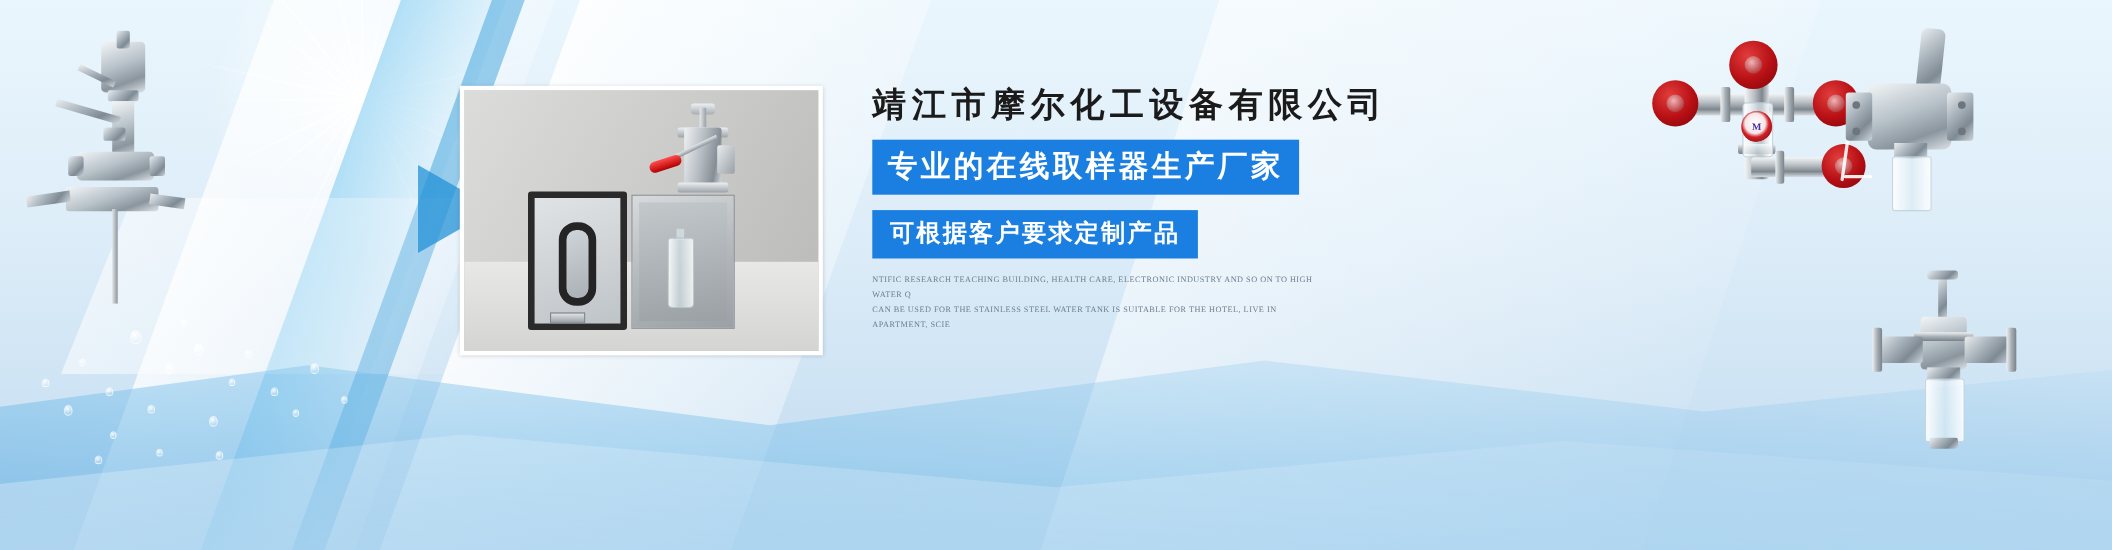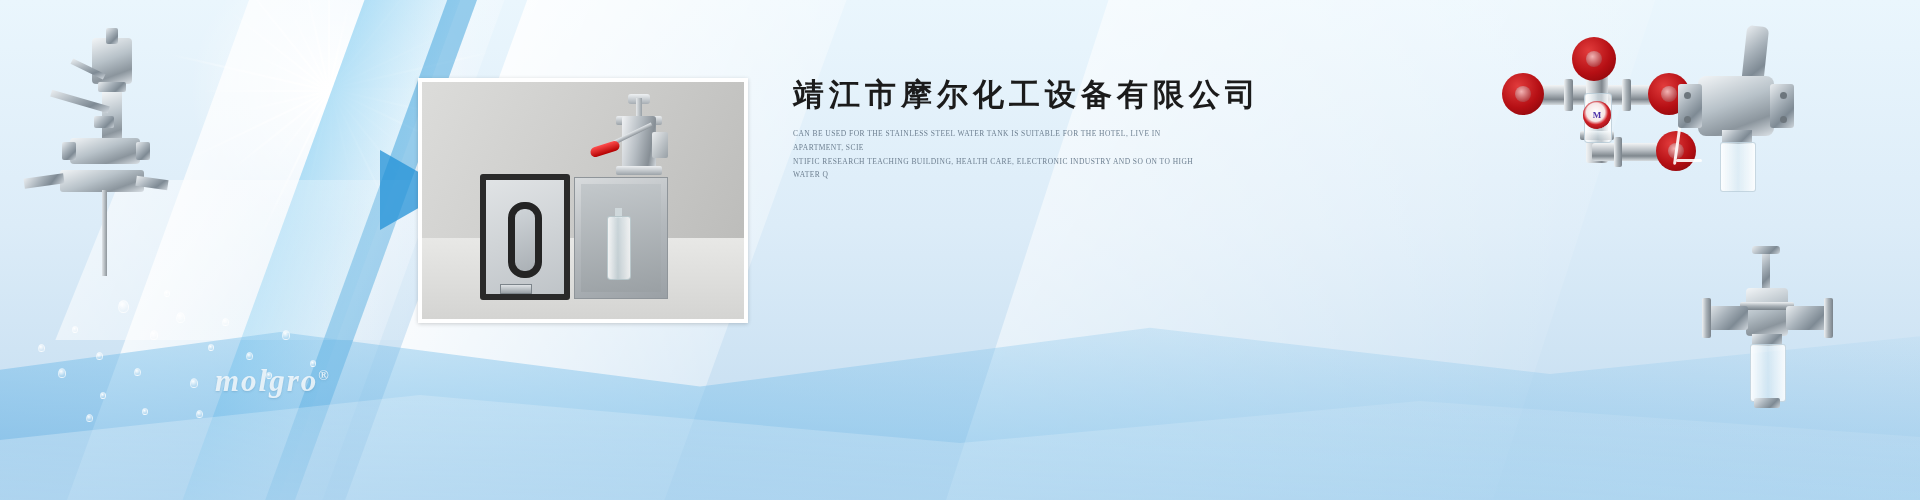--- a/index.html
+++ b/index.html
@@ -288,23 +288,25 @@
       </div>
       <div class="door">
         <div class="doorglass"></div>
         <div class="latch"></div>
       </div>
     </div>
   </div>
 
   <div class="textblock">
     <div class="company">靖江市摩尔化工设备有限公司</div>
+    <div><span class="tagline">专业的在线取样器生产厂家</span></div>
+    <div><span class="cta">可根据客户要求定制产品</span></div>
     <div class="eng">
+      <div>NTIFIC RESEARCH TEACHING BUILDING, HEALTH CARE, ELECTRONIC INDUSTRY AND SO ON TO HIGH WATER Q</div>
       <div>CAN BE USED FOR THE STAINLESS STEEL WATER TANK IS SUITABLE FOR THE HOTEL, LIVE IN APARTMENT, SCIE</div>
-      <div>NTIFIC RESEARCH TEACHING BUILDING, HEALTH CARE, ELECTRONIC INDUSTRY AND SO ON TO HIGH WATER Q</div>
     </div>
   </div>
 
   <div class="equip" style="left:1480px;top:35px;width:230px;height:140px;">
 
     <div class="pipe" style="left:58px;top:50px;width:118px;height:20px;"></div>
     <div class="flgv" style="left:84px;top:44px;width:9px;height:32px;"></div>
     <div class="flgv" style="left:142px;top:44px;width:9px;height:32px;"></div>
 
     <div class="pipev" style="left:106px;top:8px;width:22px;height:120px;"></div>
@@ -356,17 +358,14 @@
     <div class="metal" style="position:absolute;left:86px;top:56px;width:42px;height:24px;border-radius:3px;"></div>
     <div class="flgv" style="left:2px;top:48px;width:9px;height:40px;"></div>
     <div class="flgv" style="left:124px;top:48px;width:9px;height:40px;"></div>
     <div class="metal" style="position:absolute;left:52px;top:84px;width:30px;height:12px;"></div>
     <div style="position:absolute;left:50px;top:94px;width:34px;height:56px;border-radius:3px;
         background:linear-gradient(90deg,rgba(255,255,255,.92),rgba(222,236,243,.6),rgba(255,255,255,.88));
         border:1px solid rgba(185,205,218,.8);"></div>
     <div class="metal" style="position:absolute;left:54px;top:148px;width:26px;height:10px;border-radius:2px;"></div>
   </div>
 
-  <div class="wm">
-    <span>molgro</span><sup>®</sup>
-  </div>
 
 </div>
 
 </body></html>

